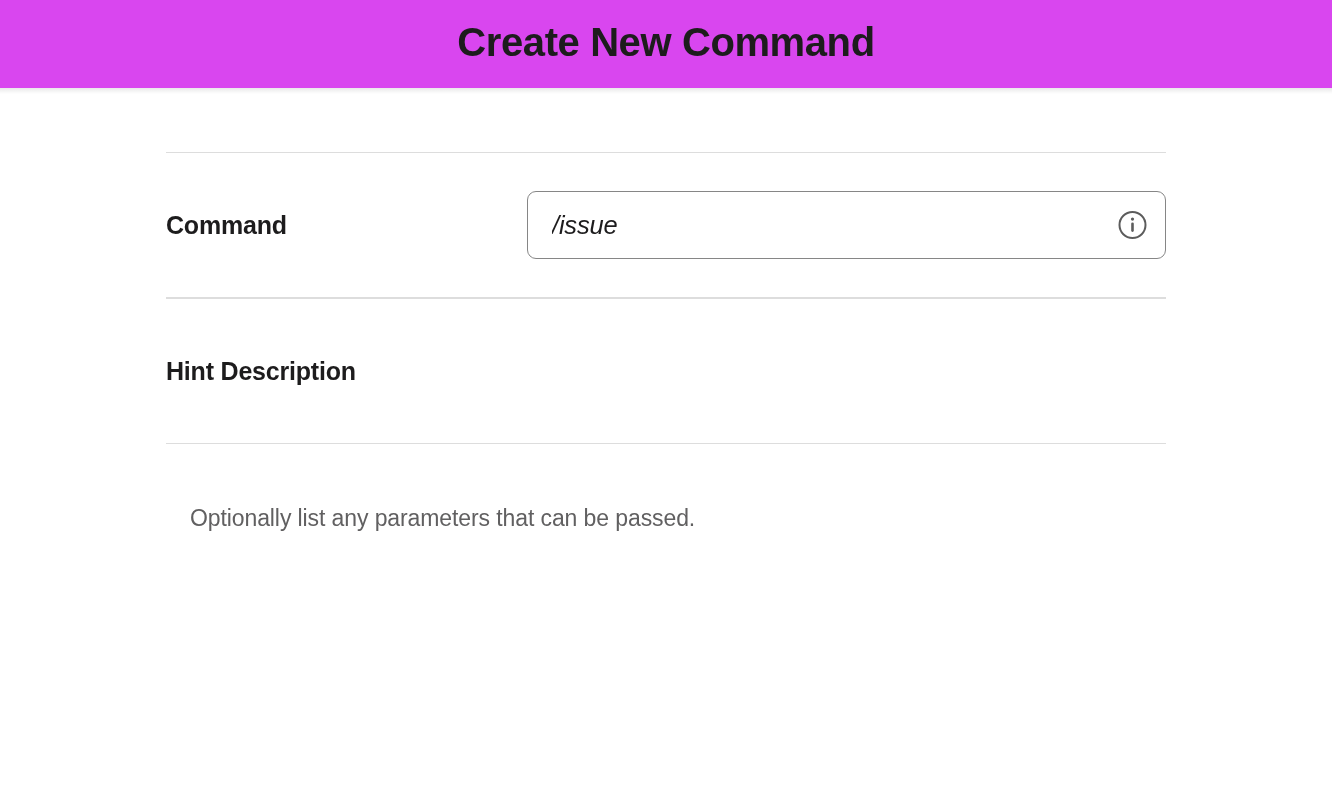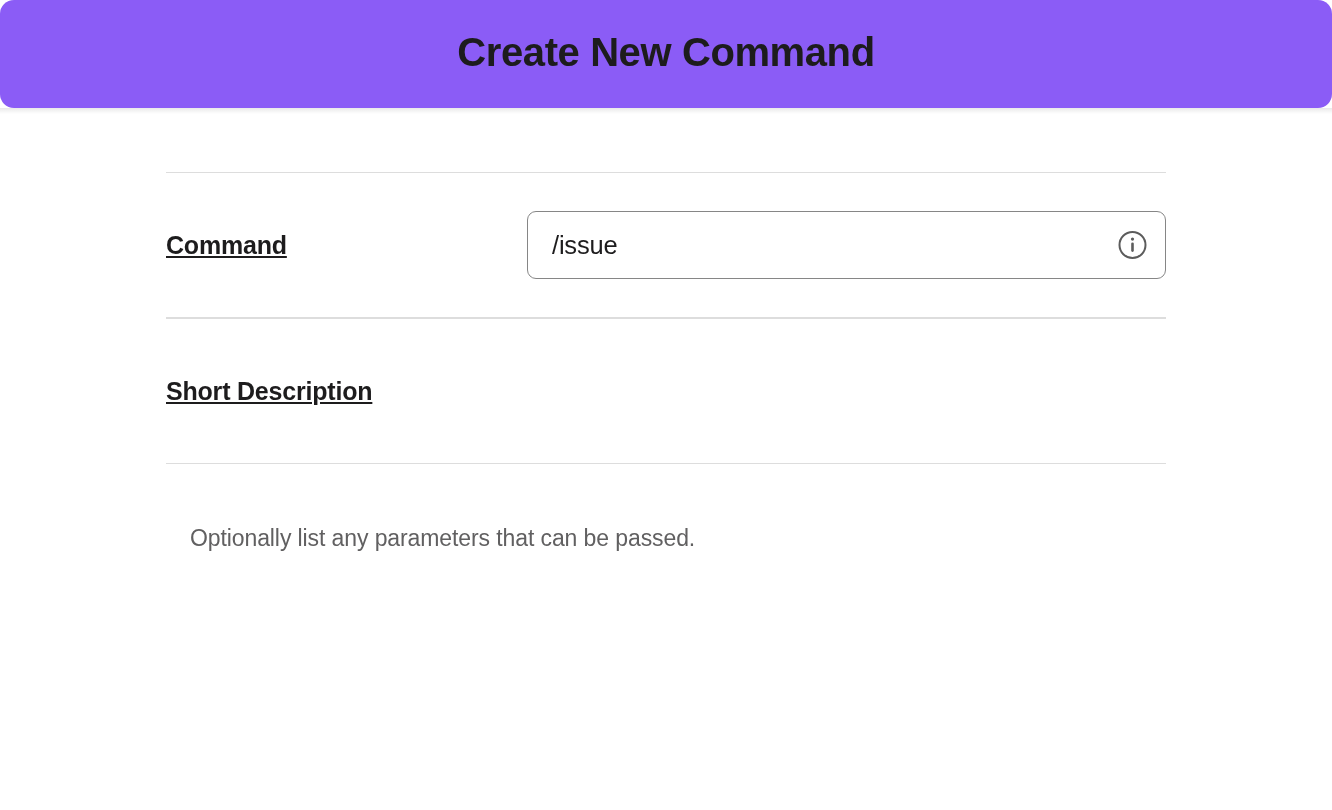--- a/index.html
+++ b/index.html
@@ -13,26 +13,25 @@
     height: 810px;
     background: #ffffff;
     font-family: "Liberation Sans", sans-serif;
     overflow: hidden;
     color: #1d1c1d;
   }
 
   
   .modal-header {
     position: relative;
-    height: 108px;
-    background: #8b5cf6;
+    height: 88px;
+    background: #d946ef;
     display: flex;
     align-items: center;
     justify-content: center;
-    border-radius: 14px;
   }
   .modal-header::after {
     content: "";
     position: absolute;
     left: 0;
     right: 0;
     bottom: -6px;
     height: 6px;
     background: linear-gradient(to bottom, rgba(0,0,0,0.085), rgba(0,0,0,0));
     pointer-events: none;
@@ -75,21 +74,20 @@
 
   .field-label {
     width: 361px;
     flex: 0 0 361px;
     font-size: 25px;
     font-weight: bold;
     color: #1d1c1d;
     line-height: 68px;
     letter-spacing: -0.2px;
     padding-right: 20px;
-    text-decoration: underline;
   }
 
   .field-wrap {
     flex: 1 1 auto;
     min-width: 0;
   }
 
   .input-shell {
     position: relative;
     height: 68px;
@@ -103,20 +101,21 @@
     border: 0;
     outline: none;
     background: transparent;
     width: 100%;
     height: 100%;
     font-family: "Liberation Sans", sans-serif;
     font-size: 25.5px;
     color: #1d1c1d;
     padding: 0 56px 0 24px;
     letter-spacing: -0.2px;
+    font-style: italic;
   }
   .input-shell.no-icon input {
     padding-right: 24px;
   }
   .input-shell input::placeholder {
     color: #868686;
   }
 
   .info-icon {
     position: absolute;
@@ -170,21 +169,21 @@
           </div>
         </div>
       </div>
 
       <div class="divider"></div>
 
 
       <div class="divider"></div>
 
       <div class="form-row">
-        <div class="field-label">Short Description</div>
+        <div class="field-label">Hint Description</div>
       </div>
 
       <div class="divider"></div>
 
       <div class="form-row with-help">
         <div class="field-wrap">
           <div class="help-text">Optionally list any parameters that can be passed.</div>
         </div>
       </div>
 

